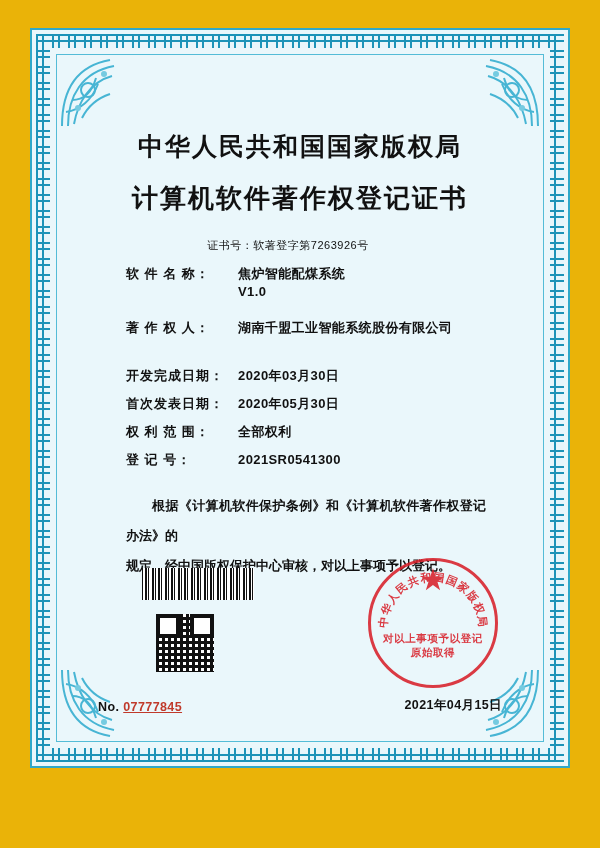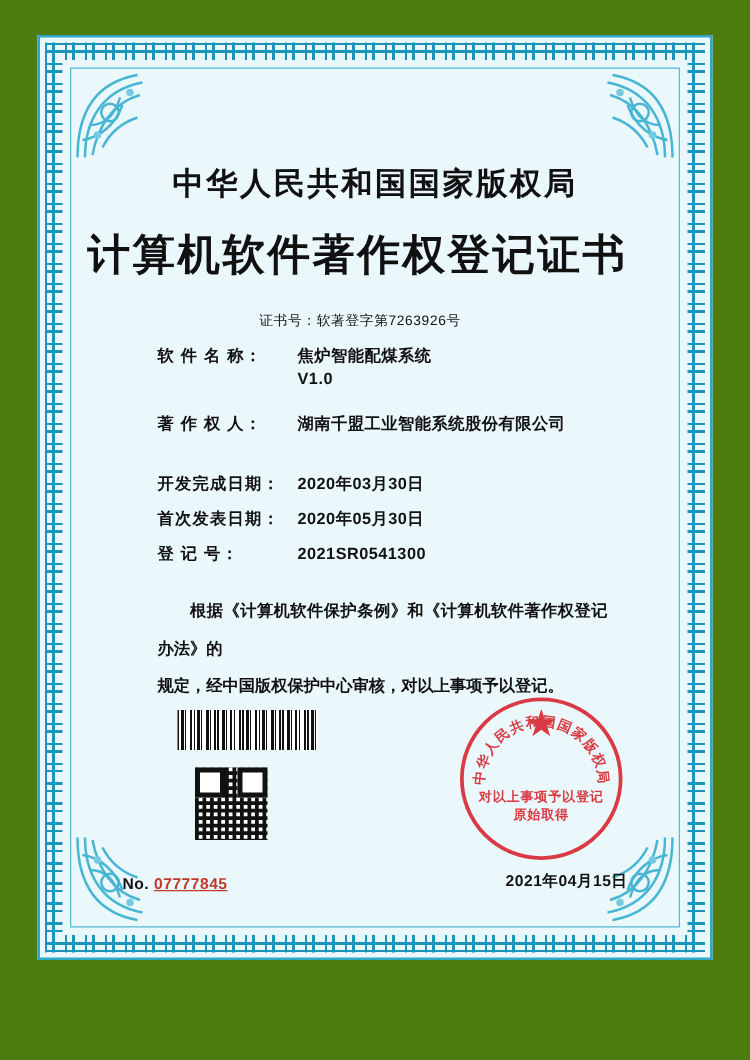--- a/index.html
+++ b/index.html
@@ -10,21 +10,21 @@
   body {
     width: 600px;
     height: 848px;
     font-family: "Liberation Sans", sans-serif;
     overflow: hidden;
   }
   .page {
     position: relative;
     width: 600px;
     height: 848px;
-    background: #4d7c0f;
+    background: #eab308;
   }
   
   .cert {
     position: absolute;
     left: 30px;
     top: 28px;
     width: 540px;
     height: 740px;
     background: #eaf7fb;
     box-sizing: border-box;
@@ -90,24 +90,24 @@
   .title-main {
     text-align: center;
     font-family: "Liberation Serif", serif;
     font-weight: bold;
     font-size: 25px;
     letter-spacing: 2px;
     color: #111111;
     margin-top: 66px;
   }
   .title-sub {
-    text-align: left;
+    text-align: center;
     font-family: "Liberation Serif", serif;
     font-weight: bold;
-    font-size: 34px;
+    font-size: 26px;
     letter-spacing: 2px;
     color: #111111;
     margin-top: 18px;
   }
   .cert-no {
     text-align: center;
     font-size: 11px;
     color: #111;
     margin-top: 22px;
     padding-right: 24px;
@@ -378,20 +378,24 @@
           <div class="f-label">开发完成日期：</div>
           <div class="f-value">2020年03月30日</div>
         </div>
 
         <div class="field-row">
           <div class="f-label">首次发表日期：</div>
           <div class="f-value">2020年05月30日</div>
         </div>
 
 
+        <div class="field-row">
+          <div class="f-label">权 利 范 围：</div>
+          <div class="f-value">全部权利</div>
+        </div>
 
         <div class="field-row">
           <div class="f-label">登 记 号：</div>
           <div class="f-value">2021SR0541300</div>
         </div>
 
       </div>
 
       <div class="statement">
         <p class="indent">根据《计算机软件保护条例》和《计算机软件著作权登记办法》的</p>

